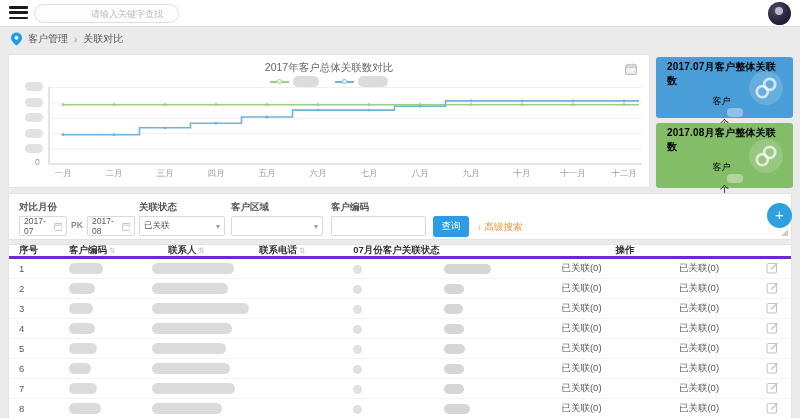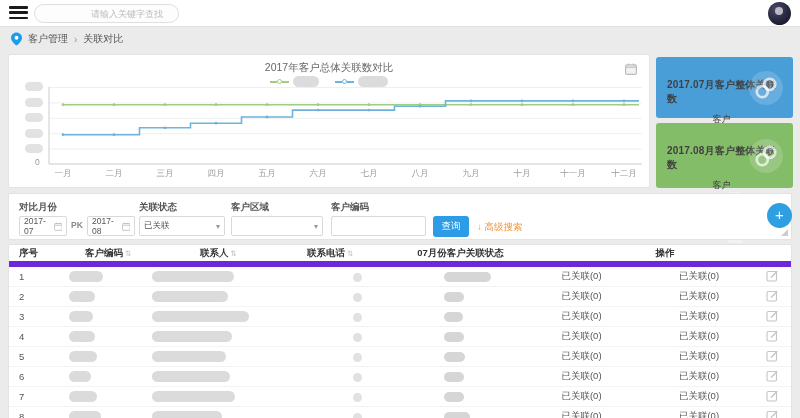--- a/index.html
+++ b/index.html
@@ -42,21 +42,21 @@
   .lmark .ldot { width:5px; height:5px; border:1.5px solid currentColor; border-radius:50%; background:#fff; }
   .blob { display:inline-block; height:11px; border-radius:6px; background:#dcdcdc; }
   .yblob { position:absolute; left:16px; width:18px; height:9px; border-radius:5px; background:#e2e2e2; }
   .yzero { position:absolute; left:26px; top:102px; font-size:8.5px; color:#999; }
   #chart { position:absolute; left:37px; top:32px; }
   .x-axis { position:absolute; left:0; top:113px; width:100%; height:12px; }
   .x-axis span { position:absolute; transform:translateX(-50%); font-size:8.5px; color:#999; white-space:nowrap; }
   .chart-corner-icon { position:absolute; right:12px; top:8px; cursor:pointer; }
 
   
-  .card { position:absolute; left:656px; width:137px; border-radius:3px; color:#404040; padding:21px 11px; }
+  .card { position:absolute; left:656px; width:137px; border-radius:3px; color:#000000; padding:3px 11px; }
   .card-blue { top:57px; height:61px; background:#4a9ed8; }
   .card-green { top:123px; height:65px; background:#83bd68; }
   .card-title { font-size:10px; font-weight:bold; letter-spacing:0.2px; }
   .card-row { display:flex; align-items:center; margin-top:7px; font-size:9px;flex-direction:column; }
   .card-row .lbl { width:24px; }
   .card-row .vblob { width:16px; height:9px; border-radius:4px; background:rgba(255,255,255,0.38); margin:0 2px 0 22px; }
   .card-chain { position:absolute; right:9px; top:50%; transform:translateY(-50%); }
 
   
   .filter-panel { left:8px; top:193px; width:784px; height:47px; }
@@ -76,21 +76,21 @@
                 font-family:"Liberation Sans",sans-serif; }
   .adv-link { position:absolute; left:468px; top:27px; font-size:9.5px; color:#f0943c; cursor:pointer; }
   .plus-btn { position:absolute; left:758px; top:9px; width:25px; height:25px; border-radius:50%;
               background:#2e9fe0; color:#fff; font-size:15px; line-height:24px; text-align:center; cursor:pointer; }
   .resize-handle { position:absolute; right:3px; bottom:3px; width:0; height:0;
                    border-left:7px solid transparent; border-bottom:7px solid #cdcdcd; }
 
   
   .table-panel { left:8px; top:244px; width:784px; height:182px; overflow:hidden; }
   .trow { display:flex; align-items:center; height:20px; border-bottom:1px solid #f3f3f3; font-size:9.5px; color:#555; }
-  .thead { height:22px; border-bottom:6px solid #6d28d9; font-weight:bold; color:#333; font-size:9.5px;gap:16px; }
+  .thead { height:14px; border-bottom:3px solid #6d28d9; font-weight:bold; color:#333; font-size:9.5px; }
   .c { padding-left:0; }
   .c1 { width:60px; padding-left:10px; }
   .c2 { width:83px; }
   .c3 { width:185px; }
   .c4 { width:107px;padding-left:16px; }
   .c5 { width:75px; }
   .c6 { width:125px; text-align:center; }
   .c7 { width:110px; text-align:center; }
   .c8 { flex:1; text-align:center; }
   .sort { color:#c0c0c0; font-size:7.5px; margin-left:2px; font-weight:normal; }

